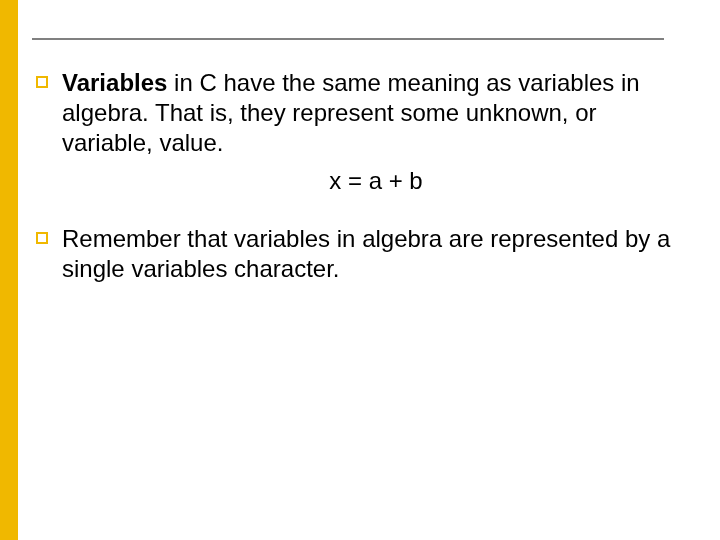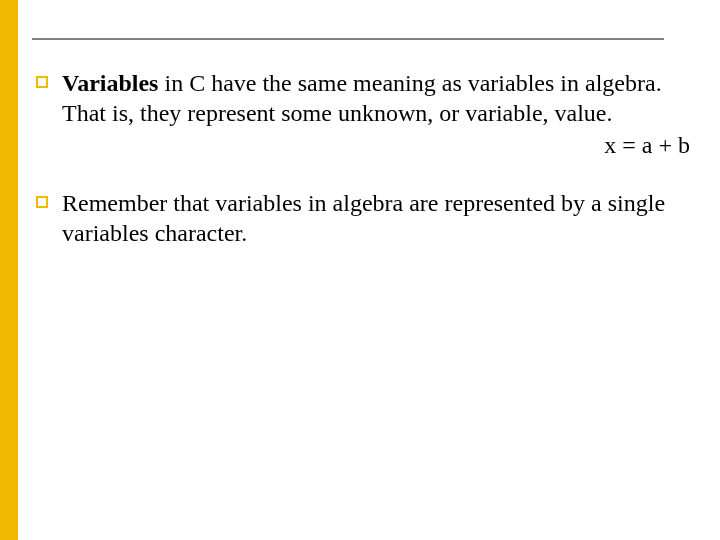--- a/index.html
+++ b/index.html
@@ -36,41 +36,40 @@
     width: 632px;
     height: 2px;
     background: #808080;
     margin-bottom: 28px;
   }
   .bullet-block {
     display: flex;
     align-items: flex-start;
     margin-bottom: 28px;
     padding-left: 4px;
-    font-family: Liberation Serif, serif;
   }
   .bullet {
     width: 12px;
     height: 12px;
     border: 2px solid #F0B800;
     margin-top: 8px;
     margin-right: 14px;
     flex-shrink: 0;
   }
   .bullet-text {
     font-size: 24px;
     line-height: 1.25;
     color: #000;
   }
   .bullet-text .bold { font-weight: 700; }
   .equations {
-    text-align: right;
+    text-align: center;
     font-size: 24px;
     line-height: 1.25;
-    margin-top: 2px;
+    margin-top: 8px;
   }
 </style>
 </head>
 <body>
 
 <div class="accent-bar"></div>
 
 <div class="slide">
   <div class="title-underline"></div>
 

